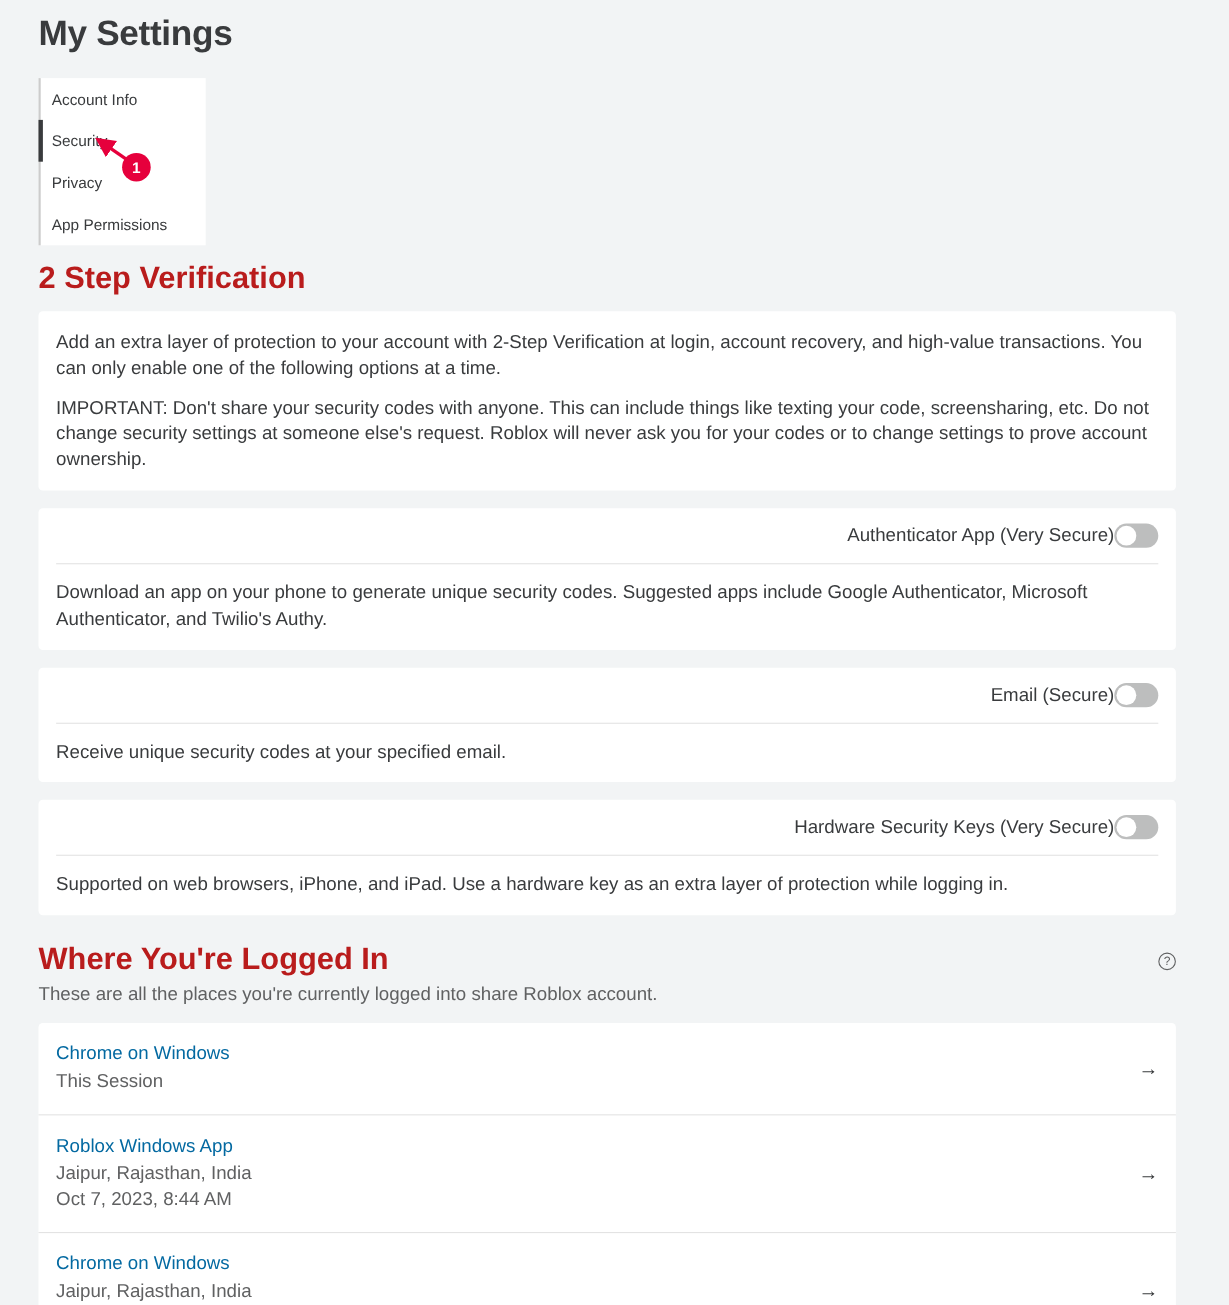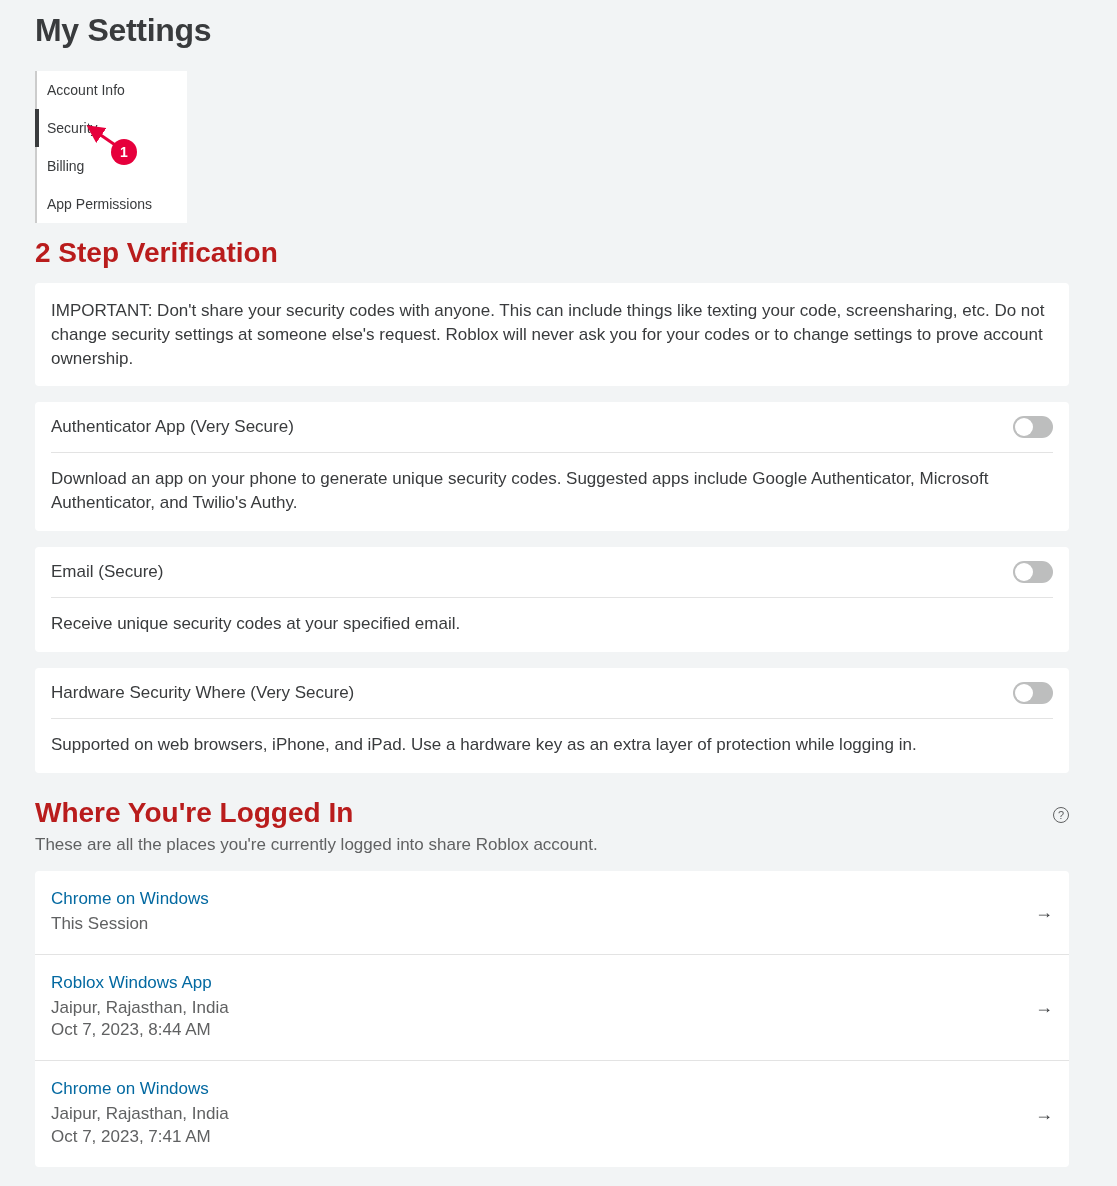--- a/index.html
+++ b/index.html
@@ -81,21 +81,21 @@
       margin-bottom: 0;
     }
     .option-card {
       background: #ffffff;
       border-radius: 4px;
       padding: 14px 16px 16px 16px;
       margin-bottom: 16px;
     }
     .option-header {
       display: flex;
-      justify-content: space-between;
+      justify-content: flex-end;
       align-items: center;
       padding-bottom: 14px;
       margin-bottom: 14px;
       border-bottom: 1px solid #e3e3e3;
     }
     .option-title {
       font-size: 17px;
       color: #393b3d;
       font-weight: 400;
     }
@@ -242,31 +242,32 @@
               <marker id="arrowhead1" markerWidth="6" markerHeight="6" refX="5" refY="3" orient="auto">
                 <path d="M0,0 L6,3 L0,6 Z" fill="#e6003c"></path>
               </marker>
             </defs>
             <line x1="40" y1="32" x2="8" y2="10" stroke="#e6003c" stroke-width="3" marker-end="url(#arrowhead1)"></line>
           </svg>
           <div class="callout-badge" style="position:absolute; left:30px; top:22px;">1</div>
         </div>
       </div>
       <div class="sidebar-item">
-        <span>Billing</span>
+        <span>Privacy</span>
       </div>
       <div class="sidebar-item">
         <span>App Permissions</span>
       </div>
     </div>
 
     <div class="main">
       <h2 class="section-title">2 Step Verification</h2>
 
       <div class="card">
+        <p class="intro-text">Add an extra layer of protection to your account with 2-Step Verification at login, account recovery, and high-value transactions. You can only enable one of the following options at a time.</p>
         <p class="intro-text">IMPORTANT: Don't share your security codes with anyone. This can include things like texting your code, screensharing, etc. Do not change security settings at someone else's request. Roblox will never ask you for your codes or to change settings to prove account ownership.</p>
       </div>
 
       <div class="option-card">
         <div class="option-header">
           <span class="option-title">Authenticator App (Very Secure)</span>
           <div class="toggle"></div>
         </div>
         <p class="option-desc">Download an app on your phone to generate unique security codes. Suggested apps include Google Authenticator, Microsoft Authenticator, and Twilio's Authy.</p>
       </div>
@@ -274,21 +275,21 @@
       <div class="option-card">
         <div class="option-header">
           <span class="option-title">Email (Secure)</span>
           <div class="toggle"></div>
         </div>
         <p class="option-desc">Receive unique security codes at your specified email.</p>
       </div>
 
       <div class="option-card">
         <div class="option-header">
-          <span class="option-title">Hardware Security Where (Very Secure)</span>
+          <span class="option-title">Hardware Security Keys (Very Secure)</span>
           <div class="toggle"></div>
         </div>
         <p class="option-desc">Supported on web browsers, iPhone, and iPad. Use a hardware key as an extra layer of protection while logging in.</p>
       </div>
 
       <div class="section-header-row">
         <h2 class="section-title">Where You're Logged In</h2>
         <div class="help-icon">?</div>
       </div>
       <p class="section-sub">These are all the places you're currently logged into share Roblox account.</p>

